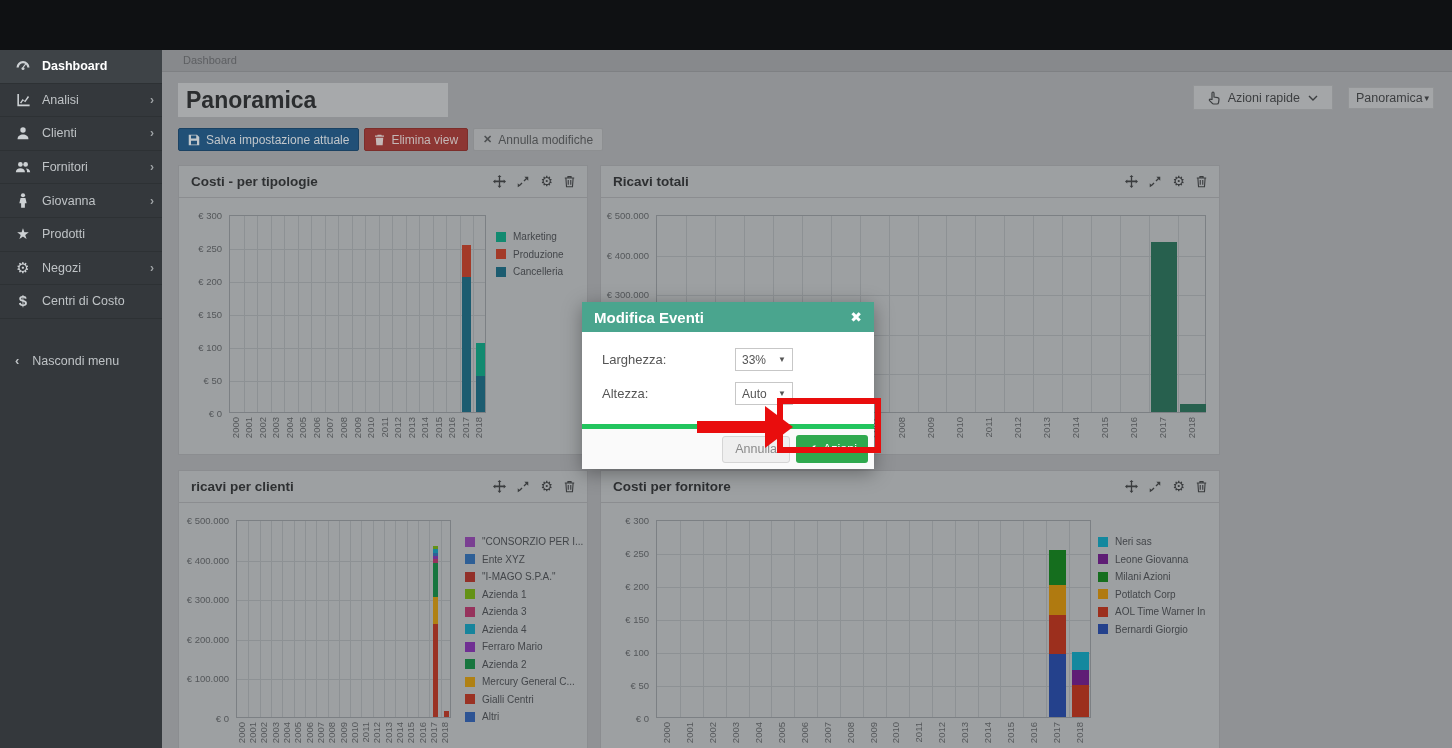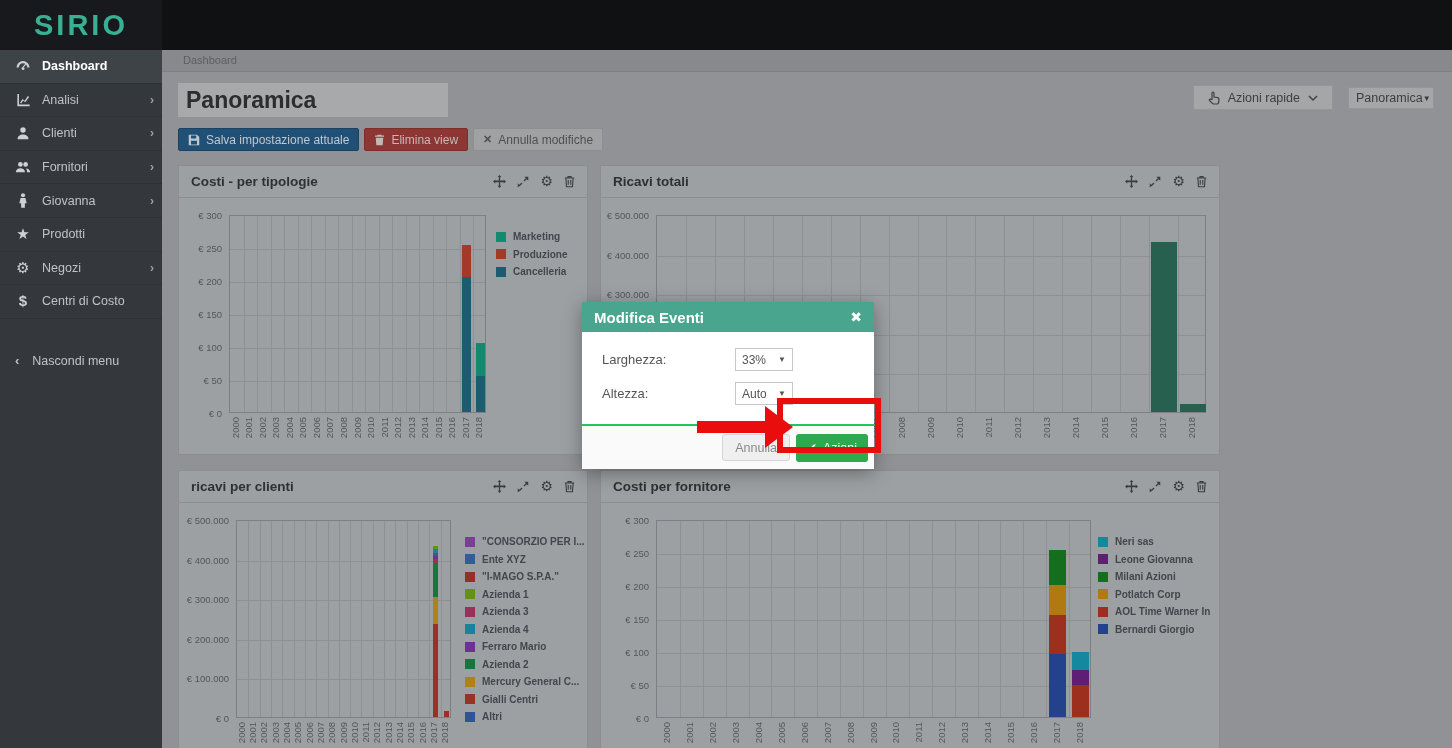--- a/index.html
+++ b/index.html
@@ -58,56 +58,55 @@
   .panel-body { position:relative; height:calc(100% - 33px); }
   .chart { position:absolute; inset:0; }
   .plot { position:absolute; border:1px solid #7c8084; }
   .gl-h, .gl-v { position:absolute; background:#8d9194; }
   .gl-h { left:0; right:0; height:1px; }
   .gl-v { top:0; bottom:0; width:1px; }
   .bar-seg { position:absolute; }
   .ylab { position:absolute; font-size:9.5px; color:#54575a; text-align:right; }
   .xlab { position:absolute; transform:translateX(-50%); }
   .xlab span { writing-mode:vertical-rl; transform:rotate(180deg); font-size:9.5px; color:#54575a; line-height:1; display:block; }
-  .legend { position:absolute;font-weight:bold; }
+  .legend { position:absolute; }
   .leg-item { display:flex; align-items:center; gap:7px; height:17.5px; cursor:pointer; }
   .leg-sq { width:10px; height:10px; flex:0 0 10px; }
   .leg-txt { font-size:10px; color:#43464a; white-space:nowrap; }
 
   
   .modal { position:absolute; left:582px; top:302px; width:292px; background:#fff; z-index:60;
            box-shadow:0 4px 18px rgba(0,0,0,.35); }
   .modal-head { height:30px; display:flex; align-items:center; padding:0 12px; color:#fff; }
   .modal-title { font-size:15px; font-weight:bold; }
   .modal-close { margin-left:auto; font-size:14px; font-weight:bold; cursor:pointer; }
   .modal-body { padding:16px 20px 8px 20px; }
   .m-row { display:flex; align-items:center; margin-bottom:11px; }
   .m-label { font-size:13px; color:#555; width:133px; }
   .m-select { width:58px; height:23px; border:1px solid #c7c7c7; background:#fff; color:#555; font-size:12px;
               display:flex; align-items:center; justify-content:space-between; padding:0 6px; cursor:pointer; }
   .m-select .caret { color:#555; }
-  .modal-foot { height:45px; background:#fafafa; border-top:2px solid #22c55e; display:flex; align-items:center;
+  .modal-foot { height:45px; background:#fafafa; border-top:5px solid #22c55e; display:flex; align-items:center;
                 justify-content:flex-end; gap:6px; padding-right:6px; }
   .btn-cancel { height:27px; padding:0 12px; background:#efefef; border:1px solid #d5d5d5; color:#8a8a8a;
                 font-size:12.5px; border-radius:3px; display:flex; align-items:center; cursor:pointer; }
   .btn-apply { height:28px; padding:0 11px; border:none; border-radius:3px; color:#fff; font-size:12.5px;
                display:flex; align-items:center; gap:6px; cursor:pointer; }
   .btn-apply .chk { font-size:12px; }
 
   
   .ann-rect { position:absolute; left:777px; top:398px; width:104px; height:55px; border:6px solid; z-index:80; }
   .ann-arrow-shaft { position:absolute; left:697px; top:421px; width:70px; height:12px; z-index:80; }
   .ann-arrow-head { position:absolute; left:765px; top:406px; width:0; height:0; z-index:80;
                     border-top:21px solid transparent; border-bottom:21px solid transparent; border-left:28px solid; }
 </style>
 </head>
 <body>
 
 <header class="topbar">
-  <div class="logo" style="color: rgb(56, 176, 147);">SIRIO</div>
 </header>
 
 <nav class="sidebar">
   <div id="side-items">
       <div class="side-item active">
         <span class="s-ico">
           <svg width="16" height="14" viewBox="0 0 16 14" fill="#cdd1d4">
             <path d="M8 2a6.5 6.5 0 0 0-6.5 6.5h2.2A4.3 4.3 0 0 1 8 4.2a4.3 4.3 0 0 1 4.3 4.3h2.2A6.5 6.5 0 0 0 8 2z"></path>
             <circle cx="8" cy="9.4" r="1.5"></circle>
             <path d="M8.7 8.4l2.6-3.3-.9-.7-2.6 3.3z"></path>

